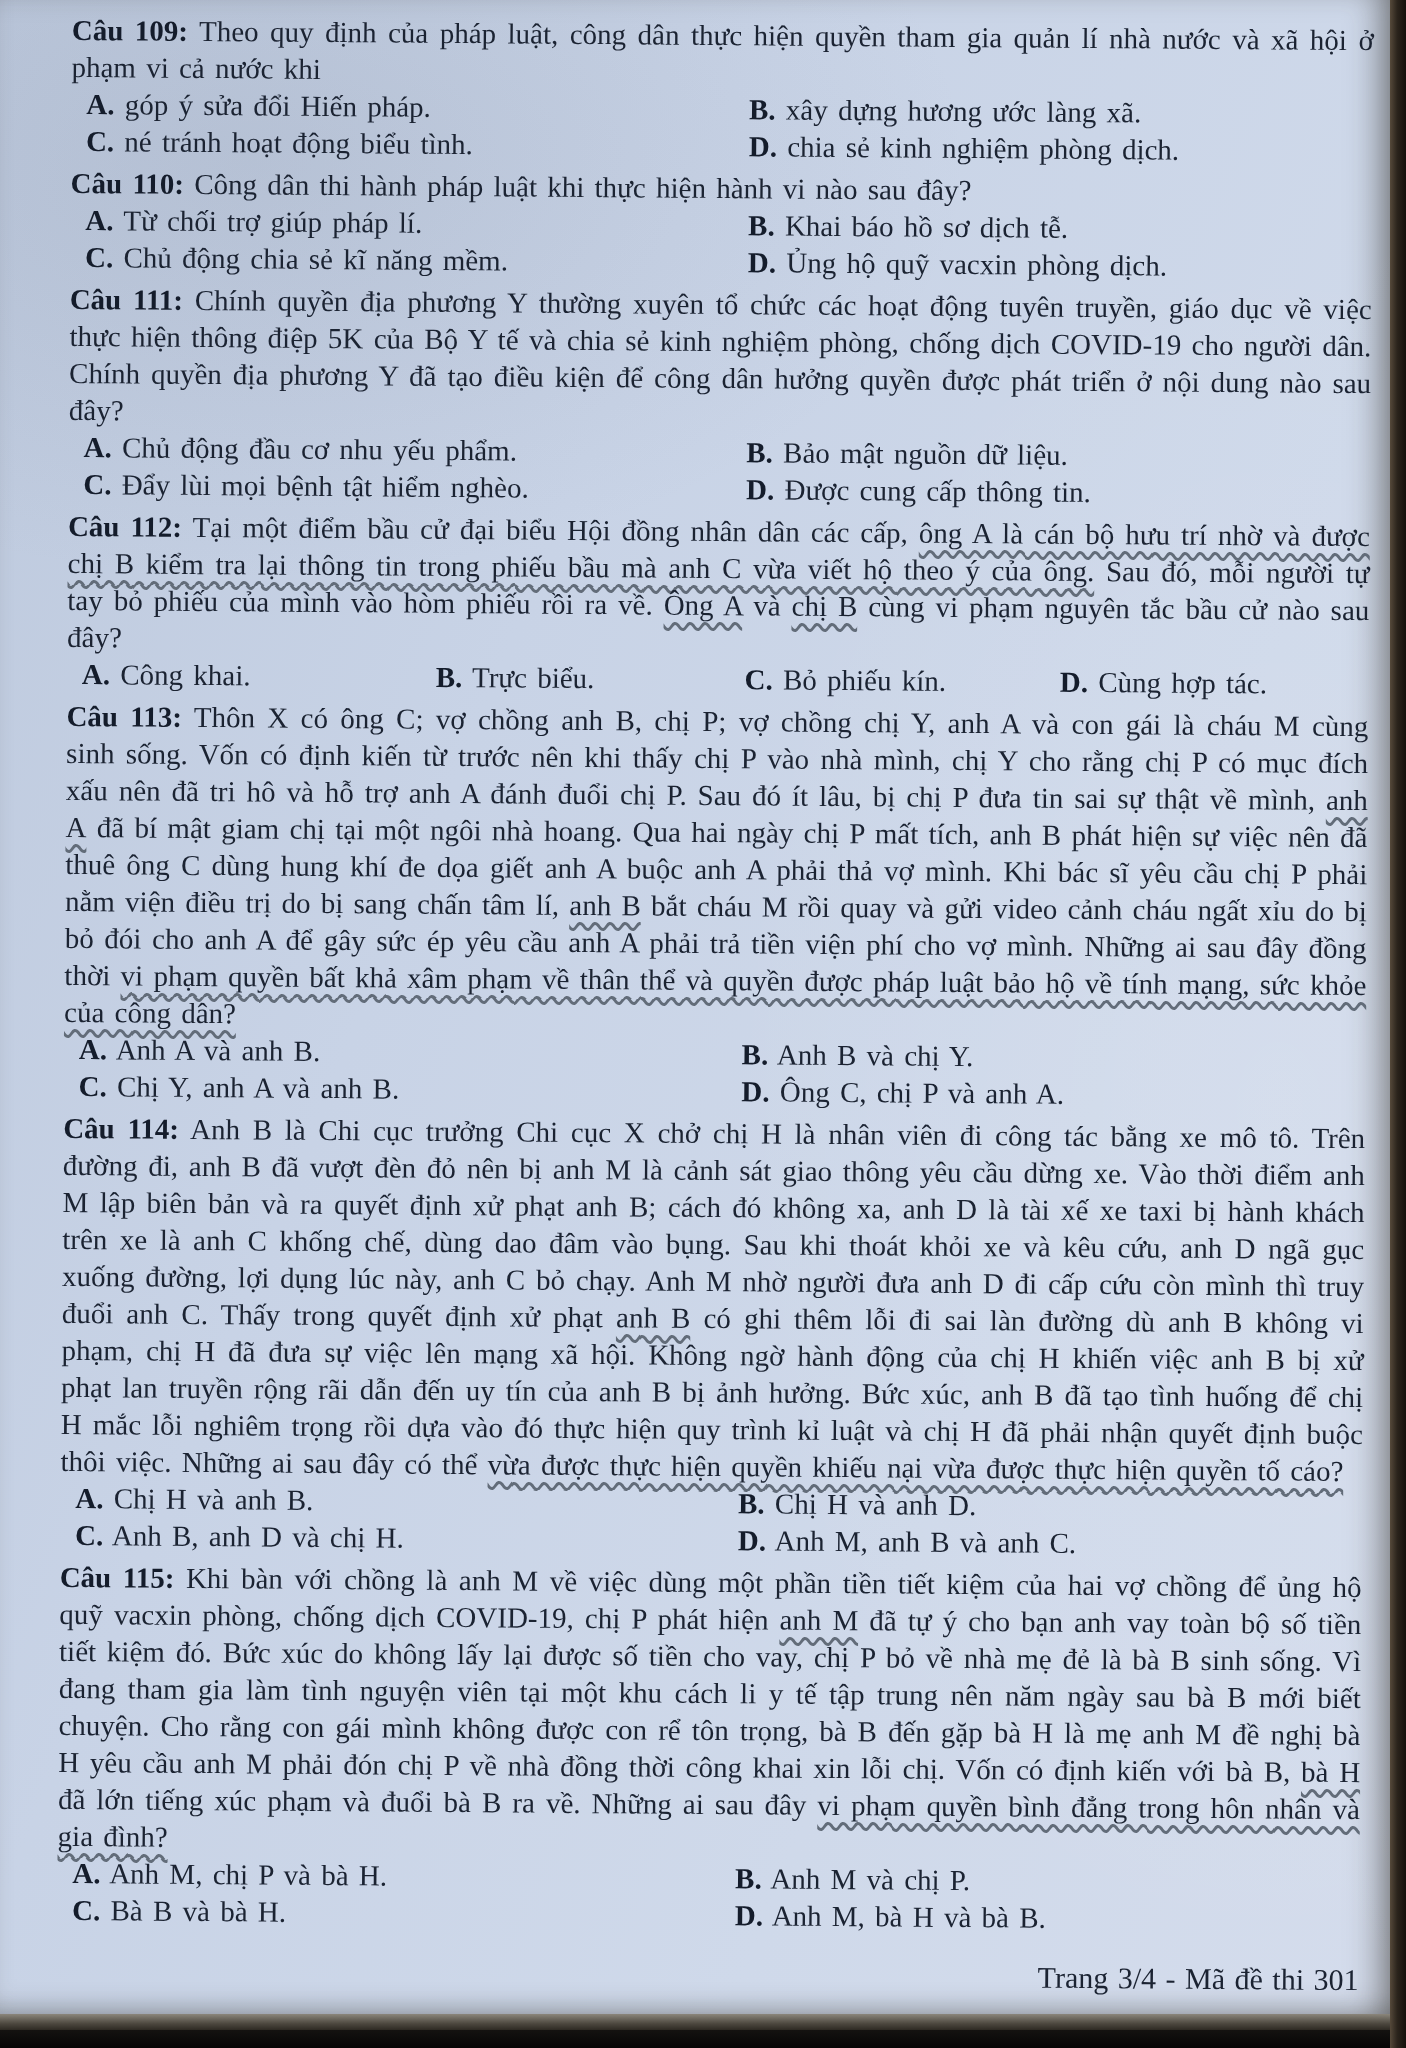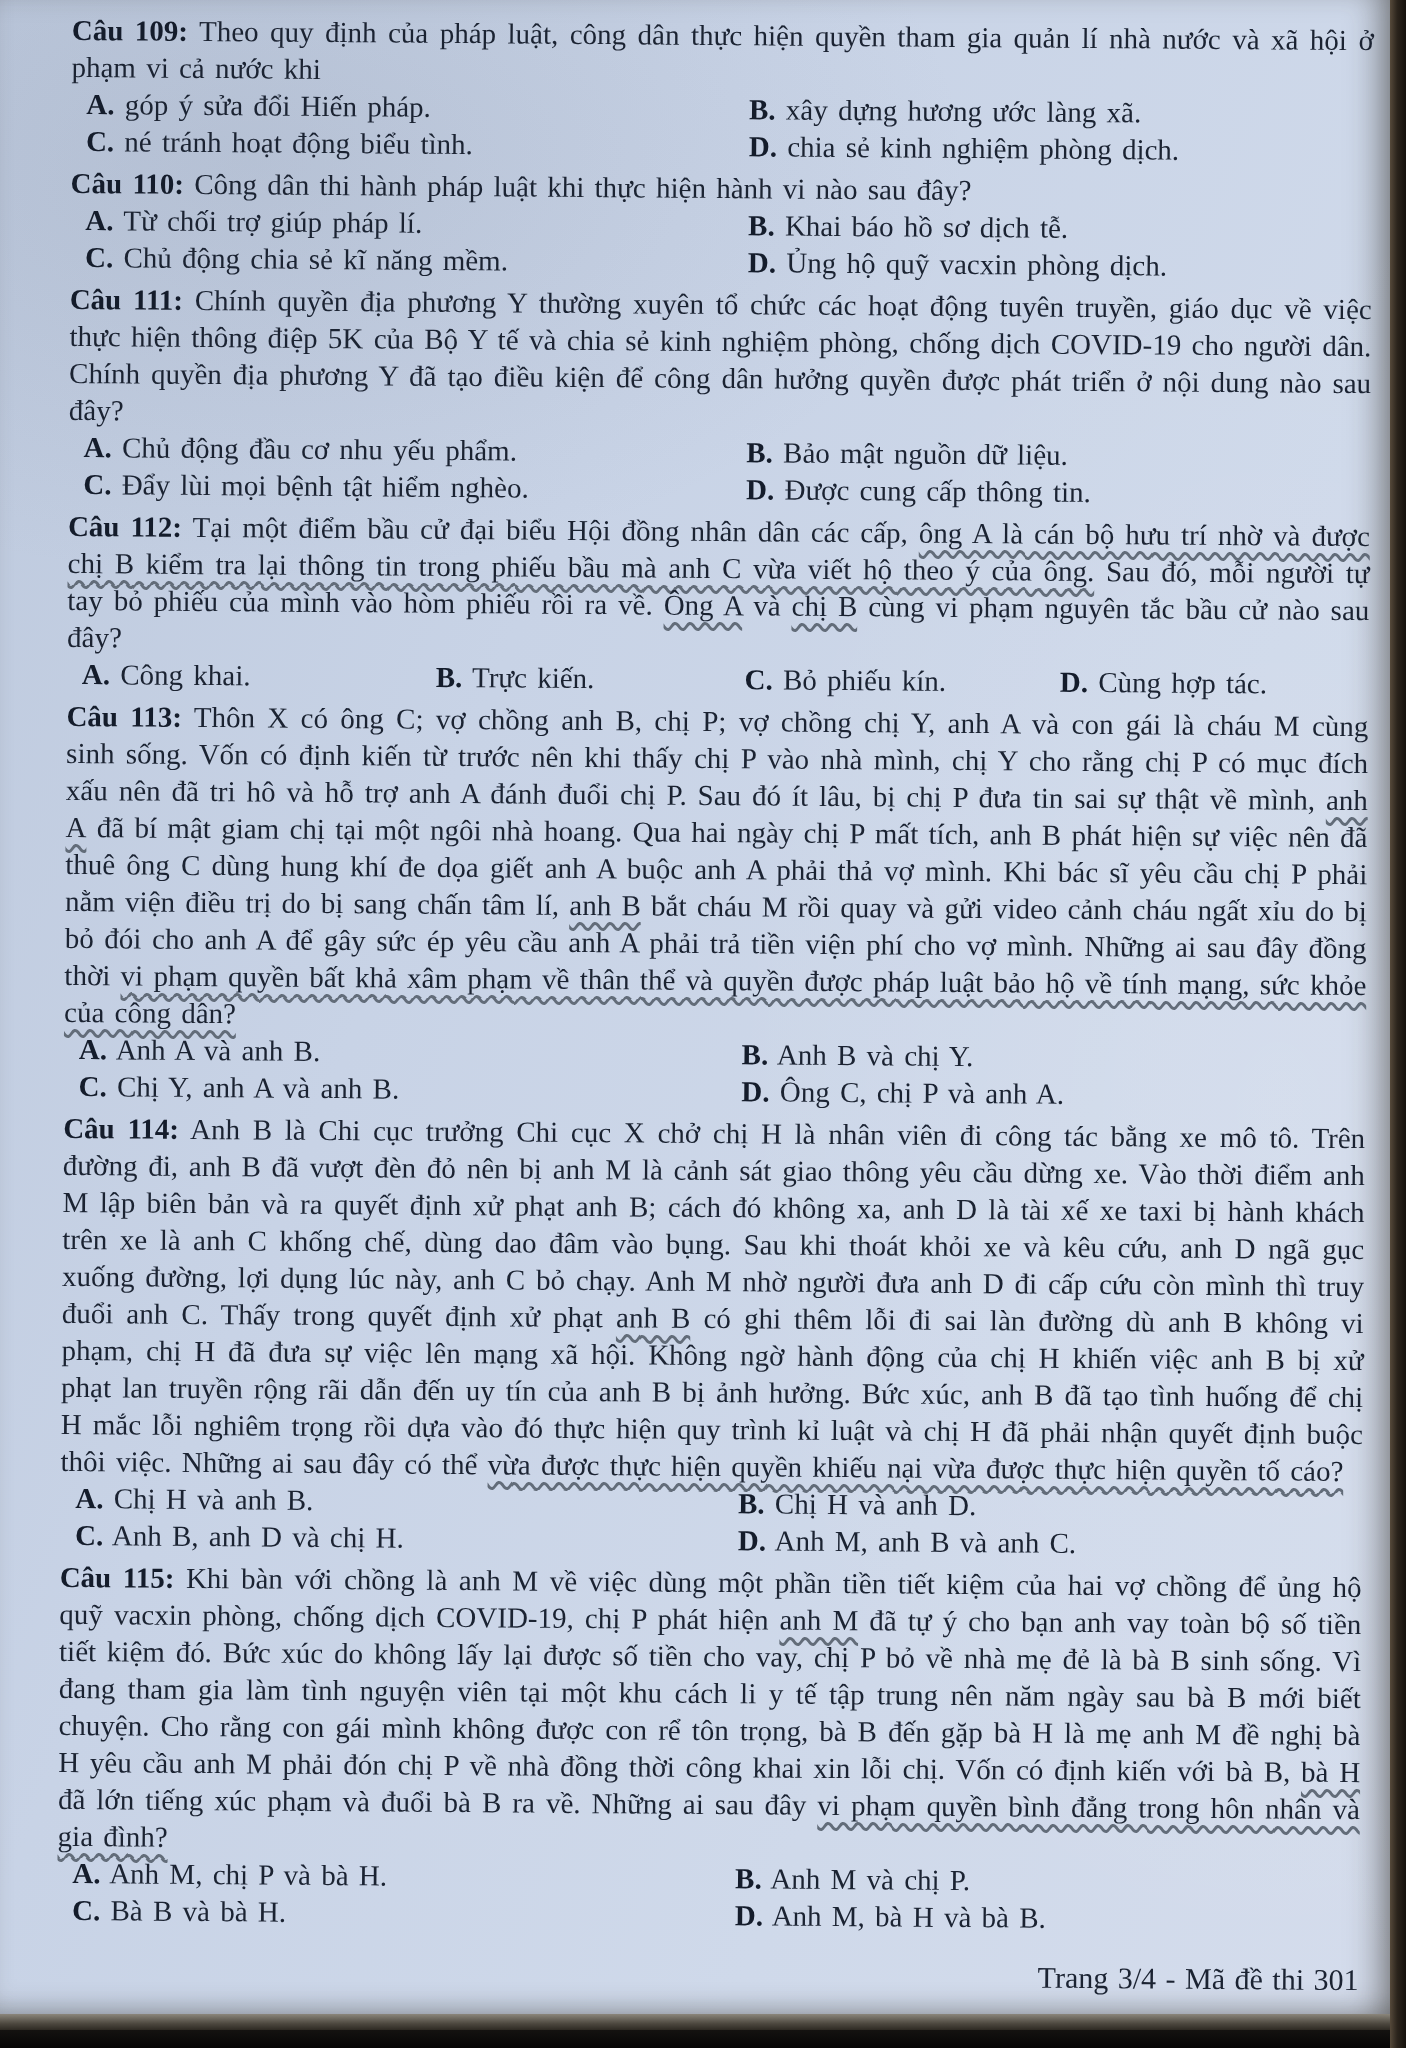--- a/index.html
+++ b/index.html
@@ -96,21 +96,21 @@
         <span class="opt"><b class="ol">B.</b> <span>Bảo mật nguồn dữ liệu.</span></span>
         <span class="opt"><b class="ol">C.</b> <span>Đẩy lùi mọi bệnh tật hiểm nghèo.</span></span>
         <span class="opt"><b class="ol">D.</b> <span>Được cung cấp thông tin.</span></span>
       </div>
     </div>
 
     <div class="q">
       <p><b class="q-label">Câu 112:</b> <span><span>Tại một điểm bầu cử đại biểu Hội đồng nhân dân các cấp, </span><span class="pu">ông A là cán bộ hưu trí nhờ và được chị B kiểm tra lại thông tin trong phiếu bầu mà anh C vừa viết hộ theo ý của ông.</span><span> Sau đó, mỗi người tự tay bỏ phiếu của mình vào hòm phiếu rồi ra về. </span><span class="pu">Ông A</span><span> và </span><span class="pu">chị B</span><span> cùng vi phạm nguyên tắc bầu cử nào sau đây?</span></span></p>
       <div class="opts cols4">
         <span class="opt"><b class="ol">A.</b> <span>Công khai.</span></span>
-        <span class="opt"><b class="ol">B.</b> <span>Trực kiến.</span></span>
+        <span class="opt"><b class="ol">B.</b> <span>Trực biểu.</span></span>
         <span class="opt"><b class="ol">C.</b> <span>Bỏ phiếu kín.</span></span>
         <span class="opt"><b class="ol">D.</b> <span>Cùng hợp tác.</span></span>
       </div>
     </div>
 
     <div class="q">
       <p><b class="q-label">Câu 113:</b> <span><span>Thôn X có ông C; vợ chồng anh B, chị P; vợ chồng chị Y, anh A và con gái là cháu M cùng sinh sống. Vốn có định kiến từ trước nên khi thấy chị P vào nhà mình, chị Y cho rằng chị P có mục đích xấu nên đã tri hô và hỗ trợ anh A đánh đuổi chị P. Sau đó ít lâu, bị chị P đưa tin sai sự thật về mình, </span><span class="pu">anh A</span><span> đã bí mật giam chị tại một ngôi nhà hoang. Qua hai ngày chị P mất tích, anh B phát hiện sự việc nên đã thuê ông C dùng hung khí đe dọa giết anh A buộc anh A phải thả vợ mình. Khi bác sĩ yêu cầu chị P phải nằm viện điều trị do bị sang chấn tâm lí, </span><span class="pu">anh B</span><span> bắt cháu M rồi quay và gửi video cảnh cháu ngất xỉu do bị bỏ đói cho anh A để gây sức ép yêu cầu anh A phải trả tiền viện phí cho vợ mình. Những ai sau đây đồng thời </span><span class="pu">vi phạm quyền bất khả xâm phạm về thân thể và quyền được pháp luật bảo hộ về tính mạng, sức khỏe của công dân?</span></span></p>
       <div class="opts cols2">
         <span class="opt"><b class="ol">A.</b> <span>Anh A và anh B.</span></span>
         <span class="opt"><b class="ol">B.</b> <span>Anh B và chị Y.</span></span>

